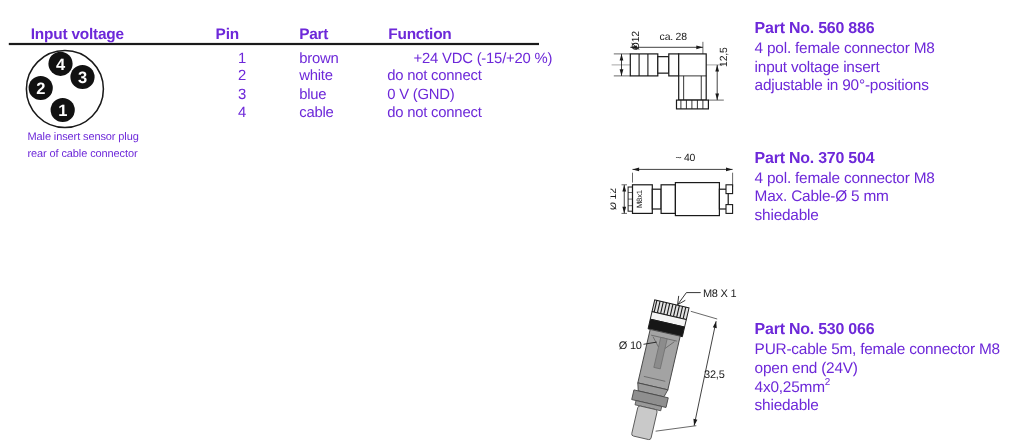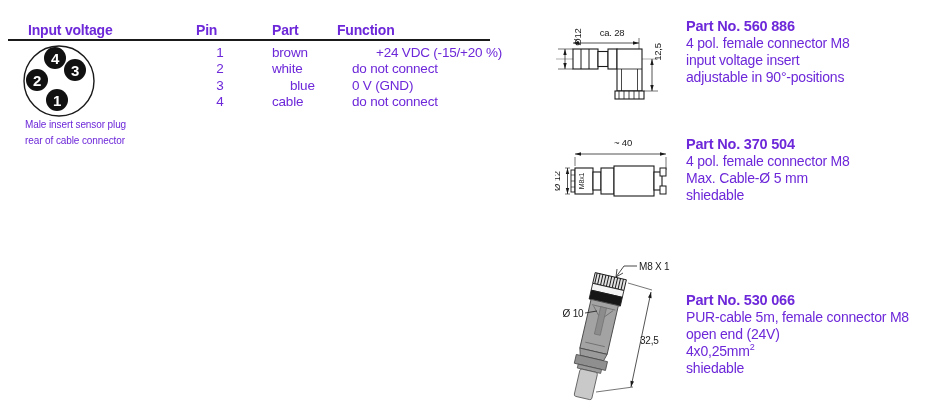--- a/index.html
+++ b/index.html
@@ -27,36 +27,36 @@
   .pin-num{font-size:15px;font-weight:bold;fill:#ffffff;}
 </style>
 </head>
 <body>
 
 <div class="page">
 
   <span class="abs tbl-head" style="left:28px;">Input voltage</span>
   <span class="abs tbl-head" style="left:196px;">Pin</span>
   <span class="abs tbl-head" style="left:272px;">Part</span>
-  <span class="abs tbl-head" style="left:337px;text-align:center;">Function</span>
+  <span class="abs tbl-head" style="left:353px;text-align:center;">Function</span>
   <div class="abs head-rule"></div>
 
   <div class="abs" style="left:0;top:45px;">
     <span class="abs tbl-cell" style="left:208px;width:24px;text-align:center;">1</span>
     <span class="abs tbl-cell" style="left:272px;">brown</span>
     <span class="abs tbl-cell" style="left:352px;margin-left:24px;">+24 VDC (-15/+20 %)</span>
   </div>
   <div class="abs" style="left:0;top:61px;">
     <span class="abs tbl-cell" style="left:208px;width:24px;text-align:center;">2</span>
     <span class="abs tbl-cell" style="left:272px;">white</span>
     <span class="abs tbl-cell" style="left:352px;">do not connect</span>
   </div>
   <div class="abs" style="left:0;top:78px;">
     <span class="abs tbl-cell" style="left:208px;width:24px;text-align:center;">3</span>
-    <span class="abs tbl-cell" style="left:290px;">blue</span>
+    <span class="abs tbl-cell" style="left:272px;">blue</span>
     <span class="abs tbl-cell" style="left:352px;">0 V (GND)</span>
   </div>
   <div class="abs" style="left:0;top:94px;">
     <span class="abs tbl-cell" style="left:208px;width:24px;text-align:center;">4</span>
     <span class="abs tbl-cell" style="left:272px;">cable</span>
     <span class="abs tbl-cell" style="left:352px;">do not connect</span>
   </div>
 
   <svg class="abs" style="left:22px;top:44px;" width="76" height="76" viewBox="0 0 76 76">
     <circle cx="37" cy="37" r="35" fill="#ffffff" stroke="#1a1a1a" stroke-width="1.4"></circle>

